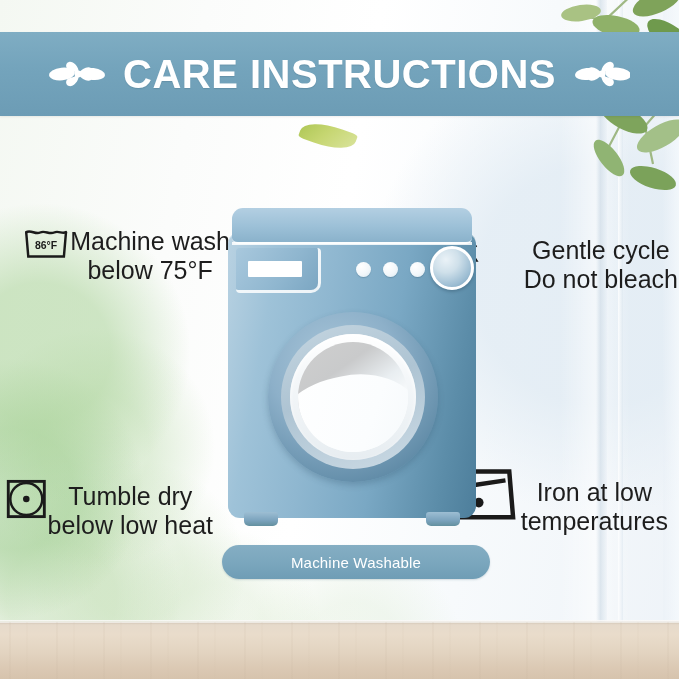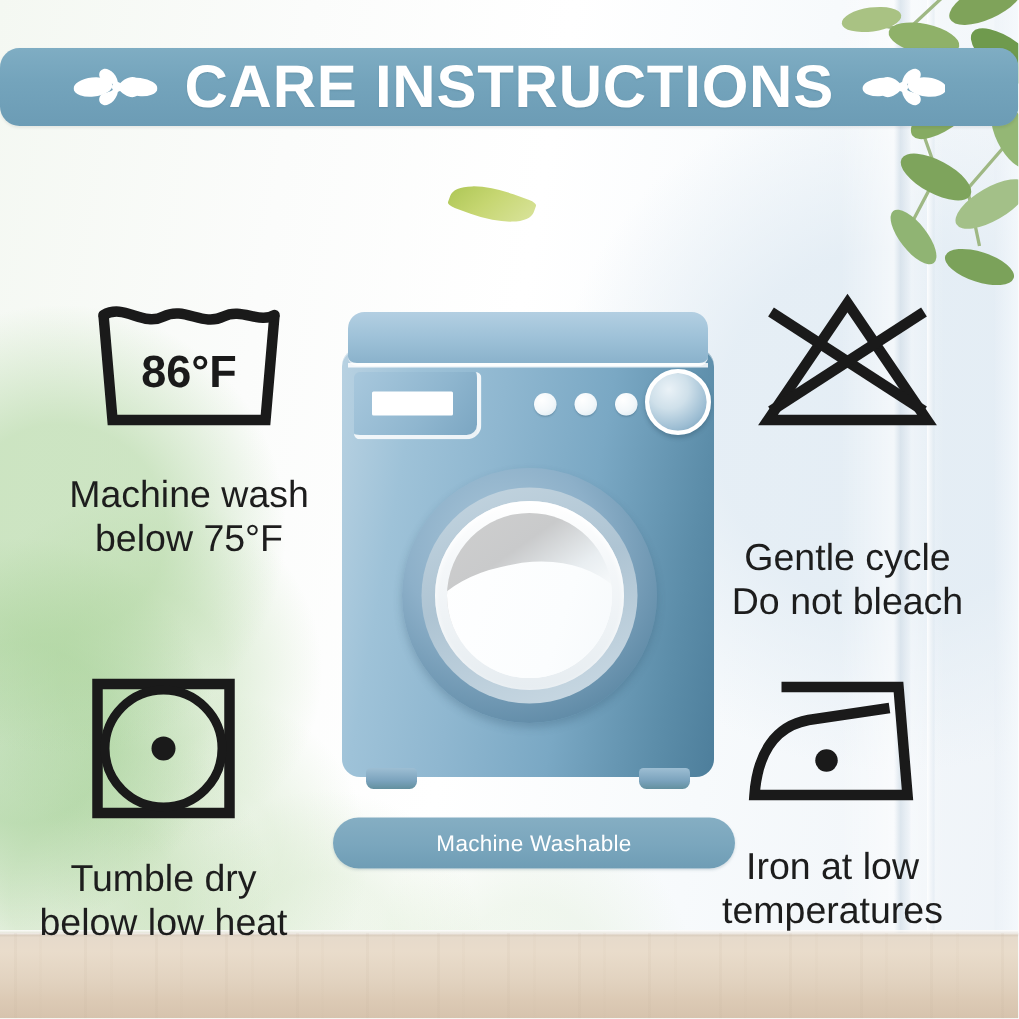--- a/index.html
+++ b/index.html
@@ -56,43 +56,42 @@
       background:linear-gradient(180deg,rgba(255,255,255,.9),rgba(198,182,162,.55));}
 
   
   .leafgrp{position:absolute;right:-6px;top:-14px;width:200px;height:230px;}
   .float-leaf{position:absolute;left:300px;top:125px;width:56px;height:22px;
      background:linear-gradient(120deg,#a7c24a 0%,#c3d46a 45%,#d9e39a 100%);
      border-radius:70% 10% 70% 10%;transform:rotate(20deg);opacity:.95;}
 
   
   .banner{
-    position:absolute;left:0;top:32px;width:679px;height:52px;
+    position:absolute;left:0;top:32px;width:679px;height:84px;
     background:linear-gradient(180deg,#7fadc3 0%,#74a4bc 42%,#6c9cb5 100%);
     display:flex;align-items:center;justify-content:center;gap:18px;
     box-shadow:0 1px 2px rgba(0,0,0,.07);
-    border-radius:13px;
   }
   .banner-title{
     color:#ffffff;font-size:40px;font-weight:bold;letter-spacing:.5px;
     font-family:"Liberation Sans","DejaVu Sans",sans-serif;
     white-space:nowrap;text-shadow:0 1px 1px rgba(60,95,115,.25);
   }
   .orn{width:56px;height:40px;flex:0 0 auto;}
   .orn svg{display:block;width:56px;height:40px;}
 
   
-  .cell{position:absolute;display:flex;flex-direction:column;align-items:center;}
+  .cell{position:absolute;display:flex;align-items:center;}
   .sym{display:block;}
   .cap{
     margin-top:24px;text-align:center;color:#1d1d1d;
     font-size:25px;line-height:29px;font-weight:normal;white-space:nowrap;
   }
   .c-tl{left:22px;top:196px;width:208px;}
-  .c-tr{left:452px;top:194px;width:226px;gap:44px;}
+  .c-tr{left:452px;top:205px;width:226px;gap:44px;}
   .c-bl{left:5px;top:450px;width:208px;}
   .c-br{left:442px;top:450px;width:226px;}
 
   
   .wm{position:absolute;left:228px;top:208px;width:248px;height:320px;}
   .wm-body{
     position:absolute;left:0;top:24px;width:248px;height:286px;border-radius:12px;
     background:linear-gradient(100deg,#b9d2e2 0%,#9ec2d8 18%,#8fb7d0 38%,#7aa8c4 62%,#5c8da9 86%,#4d7e9b 100%);
     box-shadow:inset 0 1px 0 rgba(255,255,255,.45);
   }

